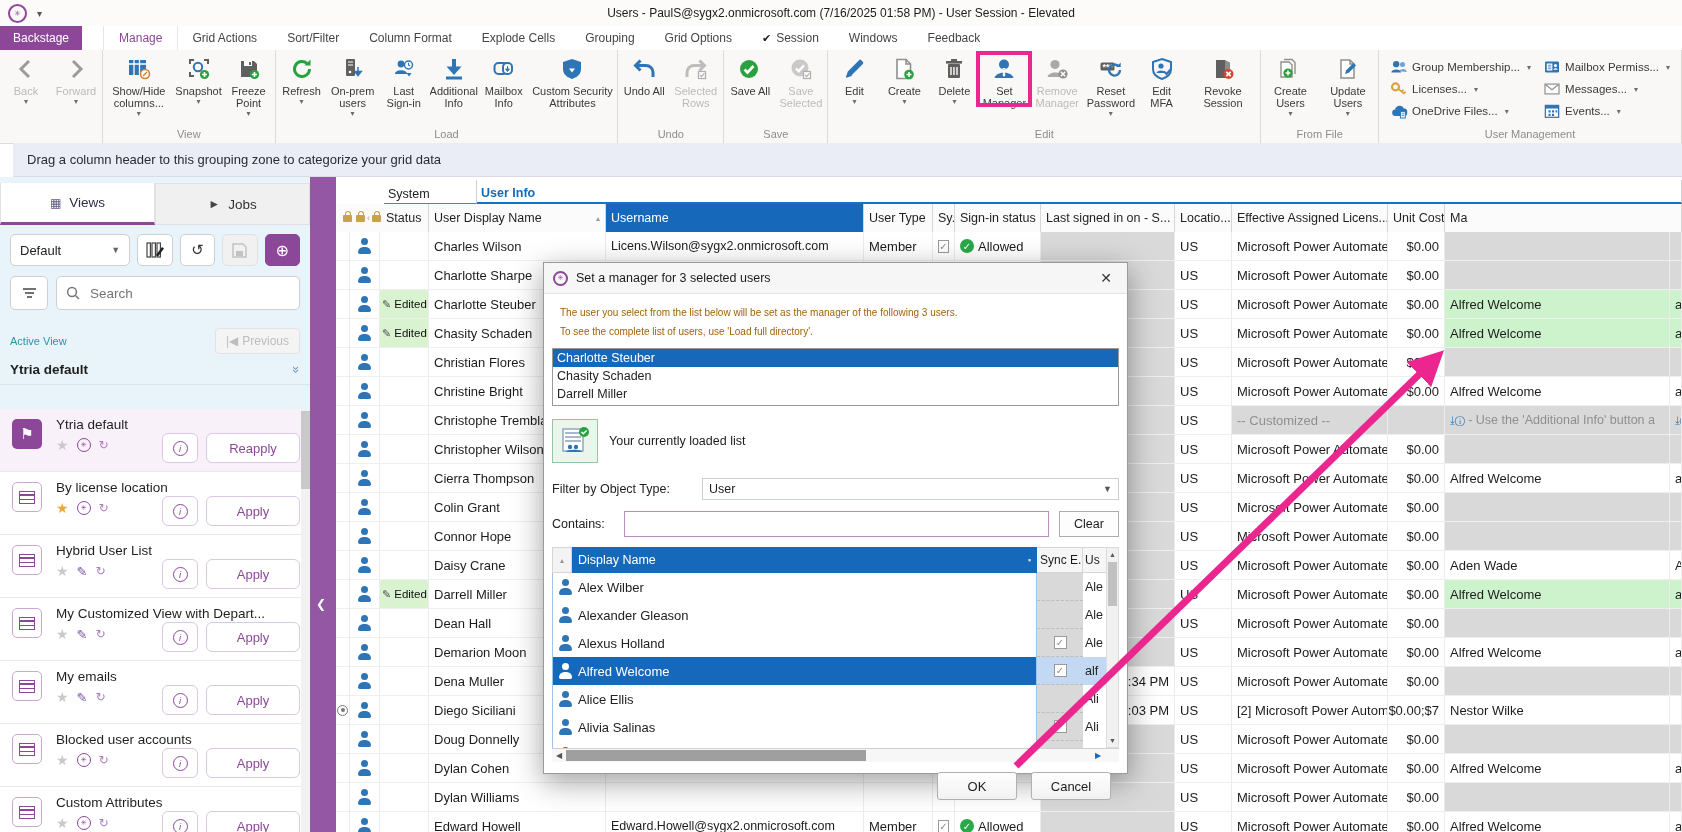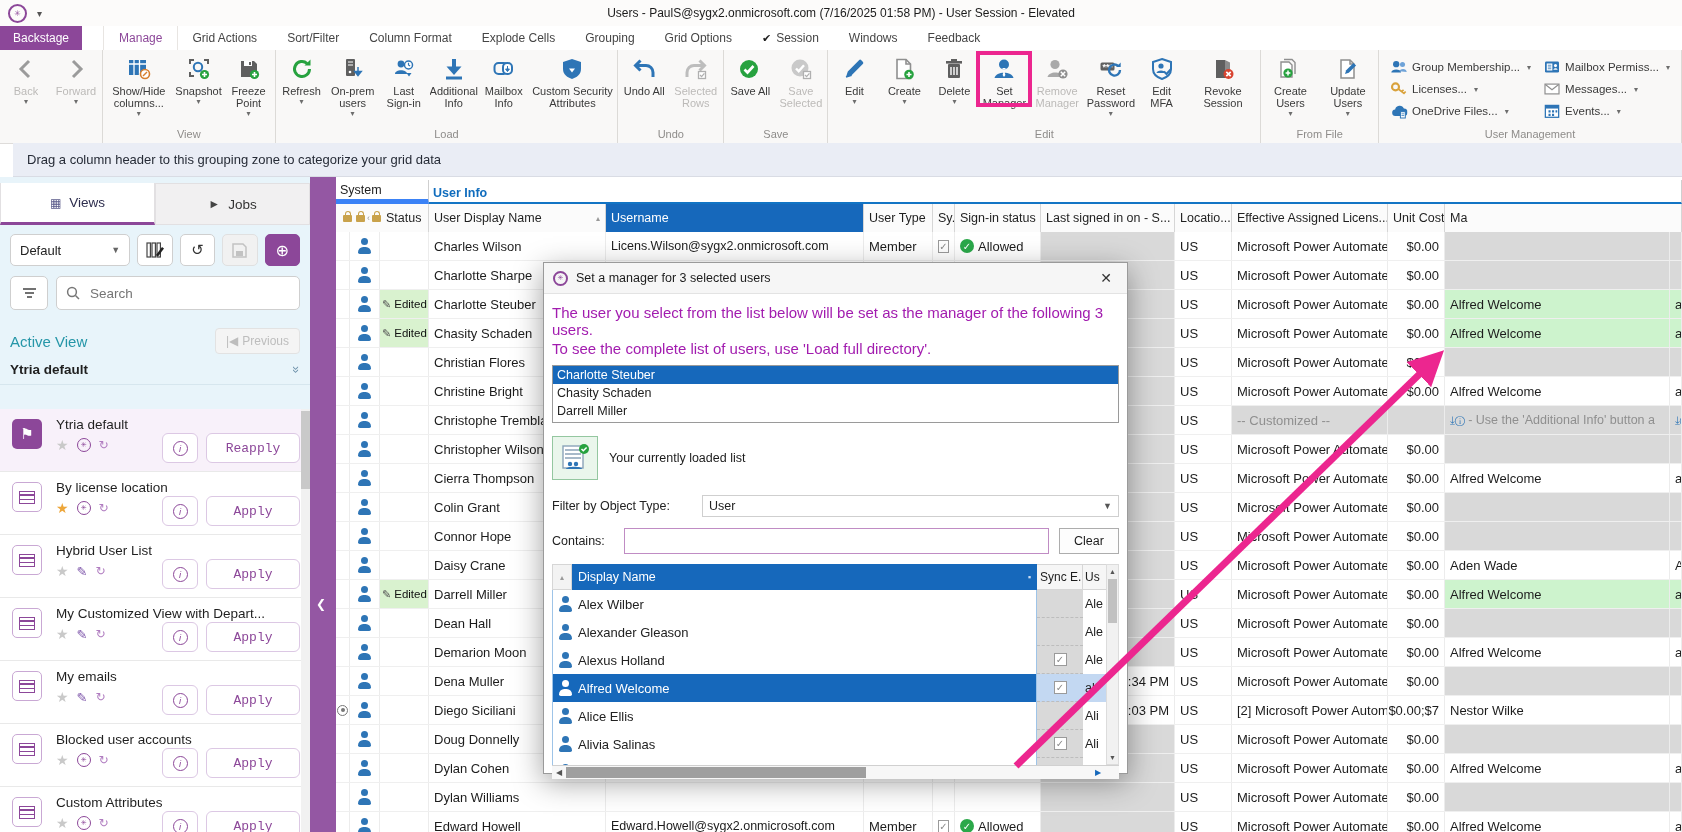--- a/index.html
+++ b/index.html
@@ -44,21 +44,21 @@
   .sb-select{width:108px;height:30px;background:#fff;border:1px solid #cfcfcf;border-radius:5px;display:flex;align-items:center;justify-content:space-between;padding:0 9px;font-size:13px;color:#222;}
   .sb-select .dd{font-size:9px;color:#666;}
   .sb-ibtn{width:36px;height:30px;background:#fff;border:1px solid #cfcfcf;border-radius:5px;display:flex;align-items:center;justify-content:center;color:#333;font-size:15px;}
   .sb-ibtn.disabled{background:#f1f1f1;color:#c2c2c2;border-color:#e0e0e0;}
   .sb-ibtn.primary{background:#8c4799;border-color:#8c4799;color:#fff;font-size:16px;}
   .sb-search{display:flex;align-items:center;gap:8px;padding:6px 10px 8px;}
   .sb-filter{width:36px;height:32px;background:#fff;border:1px solid #cfcfcf;border-radius:5px;display:flex;align-items:center;justify-content:center;}
   .sb-input{flex:1;height:32px;background:#fff;border:1px solid #cfcfcf;border-radius:5px;display:flex;align-items:center;padding:0 9px;gap:8px;}
   .sb-input input{border:none;outline:none;flex:1;font-size:13.5px;font-family:inherit;color:#333;background:transparent;}
   .sb-avh{display:flex;align-items:center;justify-content:space-between;padding:10px 10px 4px;}
-  .sb-avh .avl{color:#2596a8;font-size:15px;}
+  .sb-avh .avl{color:#2596a8;font-size:11px;}
   .prevbtn{height:24px;padding:0 10px;background:#f4f4f4;border:1px solid #e2e2e2;border-radius:4px;color:#bdbdbd;font-size:12px;display:flex;align-items:center;gap:4px;}
   .sb-avname{display:flex;align-items:center;justify-content:space-between;padding:4px 10px 7px;border-bottom:1px solid #d6e6ee;}
   .sb-avname .nm{font-size:13.5px;font-weight:bold;color:#1f1f1f;}
   .sb-avname .chv{color:#6b8fa8;font-size:13px;transform:rotate(90deg);}
   .sb-list{position:absolute;top:232px;left:0;right:0;bottom:0;background:#fff;overflow:hidden;}
   .sb-scroll{position:absolute;right:0;top:0;width:9px;bottom:0;background:#f1f1f1;}
   .sb-thumb{position:absolute;right:0;top:2px;width:9px;height:78px;background:#c9c9c9;}
   .vitem{position:relative;height:63px;border-bottom:1px solid #e9e9e9;background:#fff;padding:8px 14px 0 12px;box-sizing:border-box;}
   .vitem.selected{background:#f8f1fa;}
   .vitem .vico{position:absolute;left:12px;top:10px;width:30px;height:30px;}
@@ -70,28 +70,28 @@
   .vitem .vtitle{margin-left:44px;font-size:13.5px;color:#1f1f1f;white-space:nowrap;overflow:hidden;text-overflow:ellipsis;}
   .vitem .vrow2{margin-left:44px;margin-top:6px;display:flex;align-items:center;gap:8px;}
   .star{font-size:14px;color:#c9c9c9;line-height:14px;}
   .star.gold{color:#eda63a;}
   .ybadge{width:14px;height:14px;border:1.5px solid #8c4799;border-radius:50%;box-sizing:border-box;display:flex;align-items:center;justify-content:center;color:#8c4799;font-size:7px;}
   .pbadge{color:#7b52a8;font-size:13px;line-height:13px;}
   .rbadge{color:#b07cc0;font-size:12px;line-height:12px;}
   .vbtns{position:absolute;right:10px;bottom:8px;display:flex;gap:8px;}
   .infobtn{width:34px;height:28px;border:1px solid #dcc8e4;border-radius:6px;background:#fff;display:flex;align-items:center;justify-content:center;}
   .infobtn .ic{width:15px;height:15px;border:1.4px solid #8c4799;border-radius:50%;box-sizing:border-box;color:#8c4799;font-size:9.5px;display:flex;align-items:center;justify-content:center;font-style:italic;}
-  .actbtn{min-width:72px;height:28px;border:1px solid #dcc8e4;border-radius:6px;background:#fff;color:#8c4799;font-size:13px;display:flex;align-items:center;justify-content:center;padding:0 10px;font-family:Liberation Mono, monospace;}
+  .actbtn{min-width:72px;height:28px;border:1px solid #dcc8e4;border-radius:6px;background:#fff;color:#8c4799;font-size:13px;display:flex;align-items:center;justify-content:center;padding:0 10px;}
   .pband{position:absolute;top:177px;left:310px;width:26px;height:655px;background:#9457a3;}
   .pband .collapse{position:absolute;top:420px;left:6px;color:#fff;font-size:12px;}
   
   .gridarea{position:absolute;top:177px;left:336px;right:0;height:655px;overflow:hidden;background:#fff;}
   .gband{display:flex;height:24px;margin-top:3px;}
   .gband .bcell{display:flex;align-items:flex-end;padding:0 4px 2px;font-size:12.5px;border-right:1px solid #cfcfcf;box-sizing:border-box;}
-  .gband .bcell.sys{width:93px;border-bottom:5px solid #3b82f6;}
+  .gband .bcell.sys{width:93px;border-bottom:1px solid #3b82f6;margin-left:48px;}
   .gband .bcell.ui{flex:1;color:#0f6cbd;font-weight:bold;border-bottom:2px solid #1274c4;}
   .ghead{display:flex;height:28px;background:#fbfbfb;border-bottom:1px solid #bfbfbf;}
   .hcell{display:flex;align-items:center;padding:0 5px;font-size:12.5px;color:#1f1f1f;border-right:1px solid #d6d6d6;box-sizing:border-box;white-space:nowrap;overflow:hidden;background:#fbfbfb;}
   .hcell.sel-col{background:#1668bb;color:#fff;}
   .grows{position:absolute;top:55px;left:0;right:0;bottom:0;overflow:hidden;}
   .grow{display:flex;height:28px;border-bottom:1px solid #efefef;background:#fff;}
   .gcell{display:flex;align-items:center;padding:0 5px;font-size:13px;color:#1c1c1c;border-right:1px solid #ececec;box-sizing:border-box;white-space:nowrap;overflow:hidden;background:#fff;}
   .gcell.gray{background:#d9d9d9;}
   .gcell.green{background:#cdf3cd;}
   .gcell.right{justify-content:flex-end;}
@@ -112,21 +112,21 @@
   .noteic{color:#2e75b6;font-size:11px;margin-right:3px;}
   .notetext{color:#8f8f8f;font-size:12.5px;}
   .sortmark{color:#999;font-size:8px;margin-left:auto;}
   
   .dialog{position:absolute;left:543px;top:262px;width:585px;height:512px;background:#fff;border:1px solid #9a9a9a;box-shadow:0 8px 28px rgba(0,0,0,.38);z-index:40;box-sizing:border-box;}
   .dlg-title{height:30px;background:#f6f6f6;border-bottom:1px solid #e3e3e3;display:flex;align-items:center;padding:0 9px;gap:8px;}
   .dlg-logo{width:15px;height:15px;border:2px solid #8c4799;border-radius:50%;box-sizing:border-box;display:flex;align-items:center;justify-content:center;color:#8c4799;font-size:7px;}
   .dlg-ttext{font-size:12.5px;color:#1c1c1c;flex:1;}
   .dlg-close{font-size:14px;color:#333;padding:0 6px;}
   .dlg-body{position:relative;padding:8px 8px 0;}
-  .dlg-desc{font-size:15px;color:#a21caf;line-height:17px;margin:2px 0 0;}
+  .dlg-desc{font-size:10px;color:#a16207;line-height:17px;margin:2px 8px 0;}
   .dlg-listbox{margin-top:8px;border:1px solid #9a9a9a;height:56px;overflow:hidden;}
   .dlg-li{height:18px;display:flex;align-items:center;padding:0 4px;font-size:12.5px;}
   .dlg-li.selected{background:#1668bb;color:#fff;}
   .dlg-opts{display:flex;margin-top:13px;}
   .dlg-opt{display:flex;align-items:center;gap:11px;font-size:12.5px;color:#1c1c1c;}
   .opt1-ic{width:46px;height:44px;background:#eaf6ec;border:1px solid #94c7a0;display:flex;align-items:center;justify-content:center;position:relative;box-sizing:border-box;}
   .opt2-ic{width:42px;height:40px;background:#fdfdfd;border:1px solid #adadad;box-shadow:0 1px 0 #e8e8e8;display:flex;align-items:center;justify-content:center;box-sizing:border-box;}
   .dlg-filter{display:flex;align-items:center;margin-top:15px;}
   .dlg-flabel{font-size:12.5px;width:150px;}
   .dlg-fselect{flex:1;height:20px;border:1px solid #cfcfcf;display:flex;align-items:center;justify-content:space-between;padding:0 6px;font-size:12.5px;background:#fff;}
@@ -1357,20 +1357,28 @@
           <div class="arr">▲</div>
           <div class="dg-vthumb"></div>
           <div class="arr down">▼</div>
         </div>
       </div>
       <div class="dlg-hscroll">
         <div class="harr">◀</div>
         <div class="hthumb"></div>
         <div class="harr blue">▶</div>
       </div>
+      <div class="dlg-footer">
+        <div class="dlgbtn">
+            <span>OK</span>
+          </div>
+        <div class="dlgbtn">
+            <span>Cancel</span>
+          </div>
+      </div>
     </div>
   </div>
 
   <svg id="annot">
     <defs>
       <marker id="ah" markerWidth="5" markerHeight="5" refX="2.6" refY="2.5" orient="auto">
         <path d="M0,0 L5,2.5 L0,5 z" fill="#ec268f"></path>
       </marker>
     </defs>
     <line x1="1016" y1="766" x2="1432" y2="362" stroke="#ec268f" stroke-width="7" marker-end="url(#ah)"></line>

